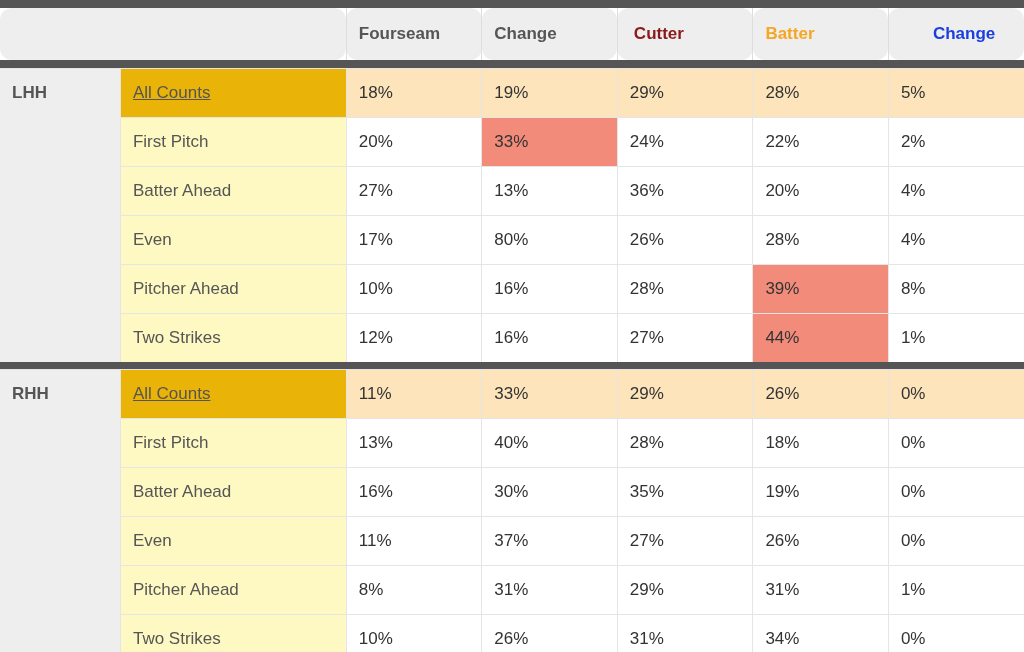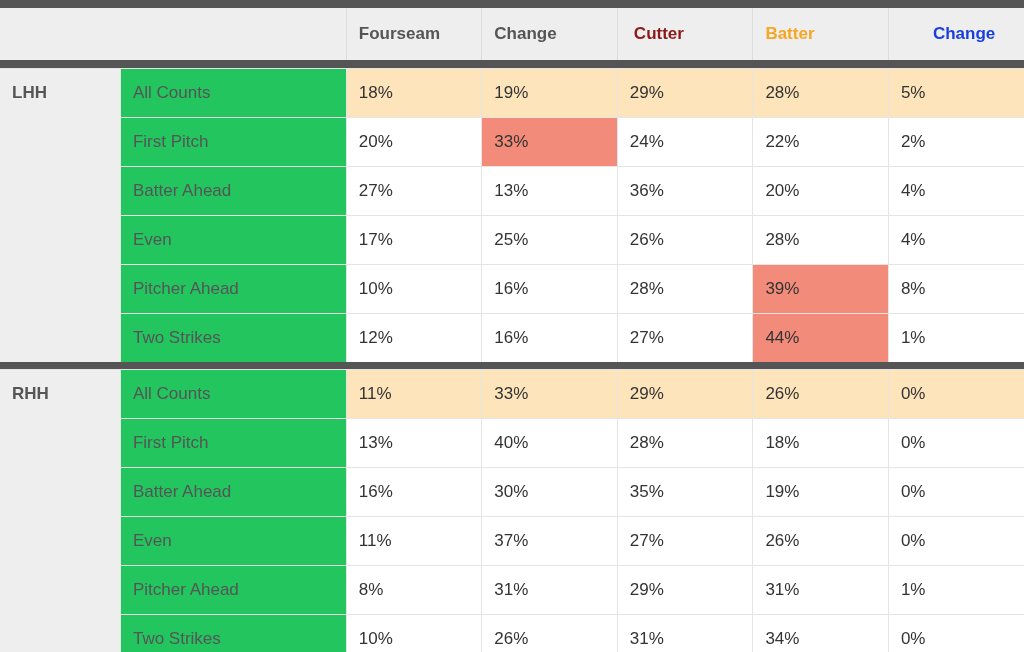--- a/index.html
+++ b/index.html
@@ -21,20 +21,21 @@
   col.col-pitch { width: 135px; }
 
   thead tr { background: #eeeeee; }
   thead th {
     text-align: left;
     padding: 16px 12px;
     font-weight: 700;
     font-size: 17px;
     color: #555;
     border-left: 1px solid #ddd;
+    border-radius: 12px;
   }
   thead th.blank-head { border-left: none; }
 
   .sep-row td {
     padding: 0;
     height: 8px;
     background: #555;
     border: none;
   }
 
@@ -52,27 +53,27 @@
     color: #555;
     vertical-align: top;
     padding-right: 4px;
   }
   tbody td.group-inner {
     background: #eeeeee;
     border-left: none;
     vertical-align: top;
   }
   tbody td.row-label {
-    background: #22c55e;
+    background: #fef9c3;
     color: #555;
   }
   tbody td.cell { background: #fff; }
   tbody tr.highlight-row td.cell,
   tbody tr.highlight-row td.row-label.hl { background: #fde4bb; }
-  tbody tr.highlight-row td.row-label { background: #22c55e; }
+  tbody tr.highlight-row td.row-label { background: #eab308; text-decoration: underline; }
   tbody td.cell.hot { background: #f28b7a; }
 
   .h-fourseam { color: #555; }
   .h-sinker   { color: #555; }
   .h-cutter   { color: #8b1a1a; padding-left: 16px; }
   .h-curve    { color: #f5a623; }
   .h-change   { color: #1a3fe0; padding-left: 44px; }
 </style>
 </head>
 <body>
@@ -127,21 +128,21 @@
         <td class="row-label">Batter Ahead</td>
         <td class="cell">27%</td>
         <td class="cell">13%</td>
         <td class="cell">36%</td>
         <td class="cell">20%</td>
         <td class="cell">4%</td>
       </tr>
       <tr>
         <td class="row-label">Even</td>
         <td class="cell">17%</td>
-        <td class="cell">25%</td>
+        <td class="cell">80%</td>
         <td class="cell">26%</td>
         <td class="cell">28%</td>
         <td class="cell">4%</td>
       </tr>
       <tr>
         <td class="row-label">Pitcher Ahead</td>
         <td class="cell">10%</td>
         <td class="cell">16%</td>
         <td class="cell">28%</td>
         <td class="cell hot">39%</td>

